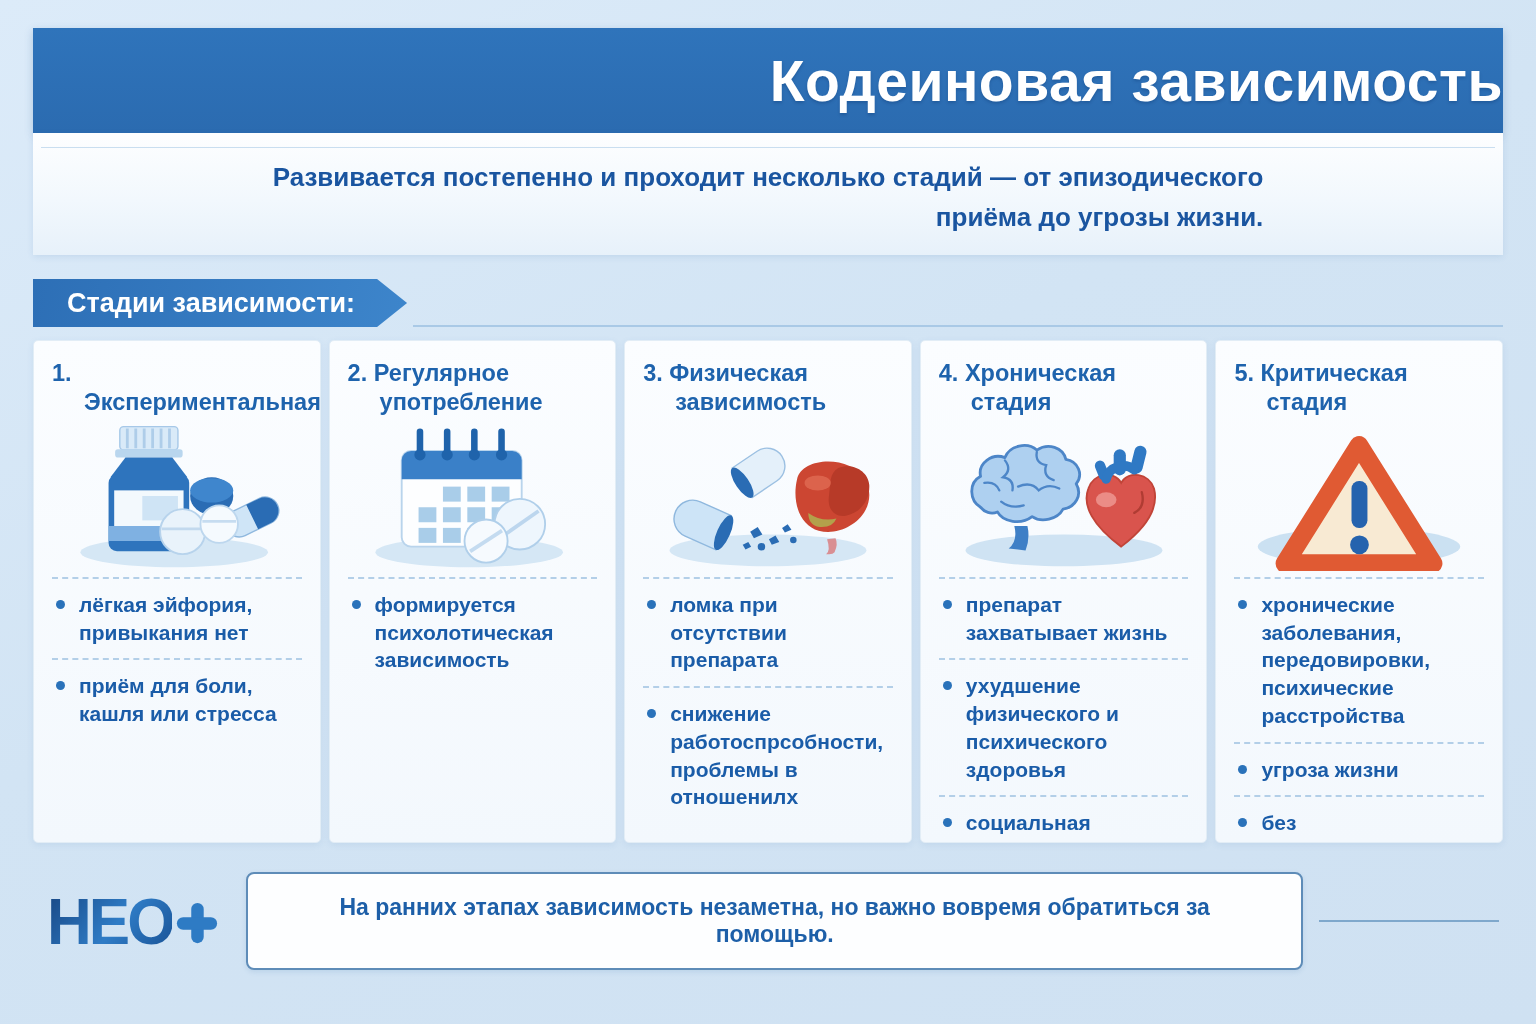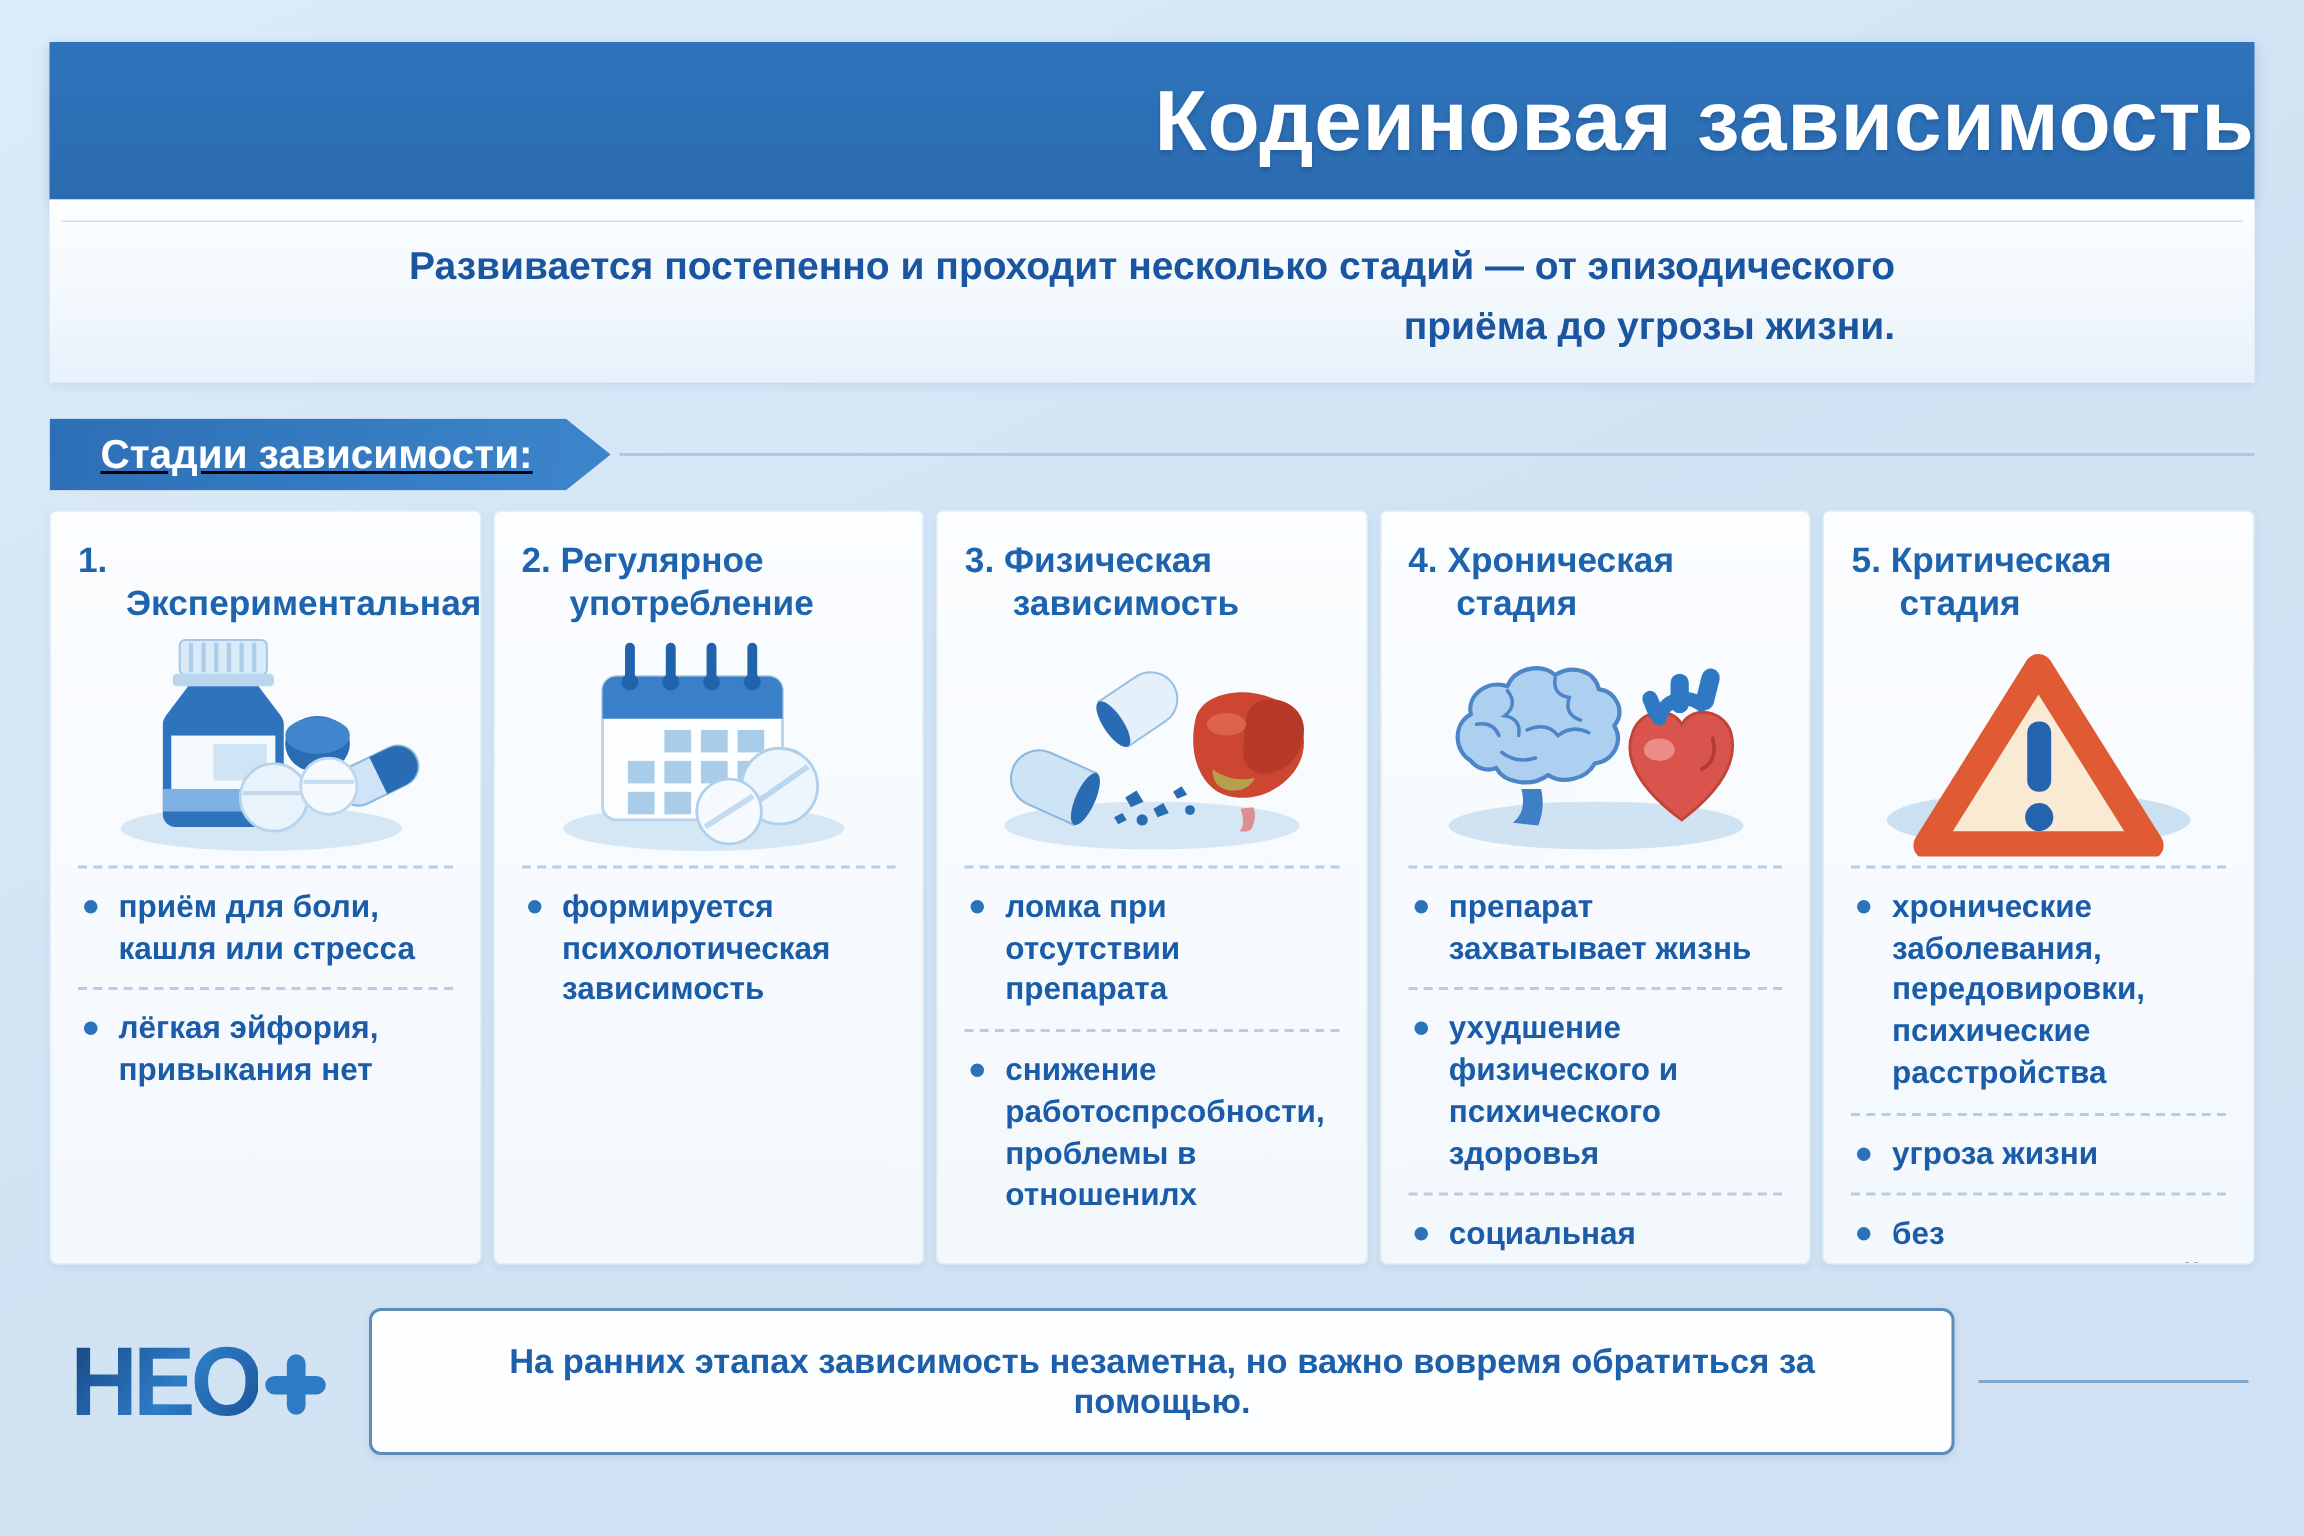--- a/index.html
+++ b/index.html
@@ -33,21 +33,21 @@
   .subtitle-band::before{
     content:"";position:absolute;left:8px;right:8px;top:14px;height:1px;
     background:#c9def0;
   }
   .subtitle{
     margin:6px 16px 0;color:#1a55a0;font-size:26px;font-weight:bold;line-height:1.55;
     text-align:right;white-space:pre-line;
   }
 
   
-  .section-row{display:flex;align-items:center;margin-top:24px;height:48px;text-decoration:underline;}
+  .section-row{display:flex;align-items:flex-end;margin-top:24px;height:48px;}
   .section-banner{
     height:48px;display:flex;align-items:center;
     padding:0 52px 0 34px;
     background:linear-gradient(100deg,#2d6fb6 0%,#3d85cb 100%);
     clip-path:polygon(0 0,calc(100% - 30px) 0,100% 50%,calc(100% - 30px) 100%,0 100%);
     box-shadow:0 2px 5px rgba(40,90,150,.3);
   }
   .section-banner span{color:#fff;font-size:27px;font-weight:bold;}
   .section-line{flex:1;height:2px;background:#a9c9e6;margin-left:6px;}
 
@@ -153,22 +153,22 @@
             <rect x="165" y="88" width="60" height="29" rx="14.5" fill="#cfe5f7" stroke="#8fb8de" stroke-width="1.5"></rect>
             <path d="M195 88 h15 a14.5 14.5 0 0 1 0 29 h-15 z" fill="#2a6cb4"></path>
           </g>
           <circle cx="121" cy="118" r="24" fill="#e9f3fb" stroke="#b7d3ec" stroke-width="2"></circle>
           <line x1="99" y1="115" x2="143" y2="115" stroke="#c2d9ee" stroke-width="3"></line>
           <circle cx="160" cy="110" r="20" fill="#f5fafe" stroke="#bdd7ee" stroke-width="2"></circle>
           <line x1="142" y1="107" x2="178" y2="107" stroke="#c6dcf0" stroke-width="3"></line>
         </svg>
       </div>
       <ul class="bullets">
+        <li>лёгкая эйфория, привыкания нет</li>
         <li>приём для боли, кашля или стресса</li>
-        <li>лёгкая эйфория, привыкания нет</li>
       </ul>
     </div>
 
     <div class="card">
       <div class="stage-title">2. Регулярное употребление</div>
       <div class="icon-wrap">
         <svg viewBox="0 0 230 160">
           <ellipse cx="112" cy="140" rx="100" ry="16" fill="#d5e7f5"></ellipse>
           <rect x="40" y="32" width="128" height="102" rx="10" fill="#fdfeff" stroke="#b9d4ec" stroke-width="2"></rect>
           <path d="M40 42 a10 10 0 0 1 10 -10 h108 a10 10 0 0 1 10 10 v20 h-128 z" fill="#3a80c8"></path>

